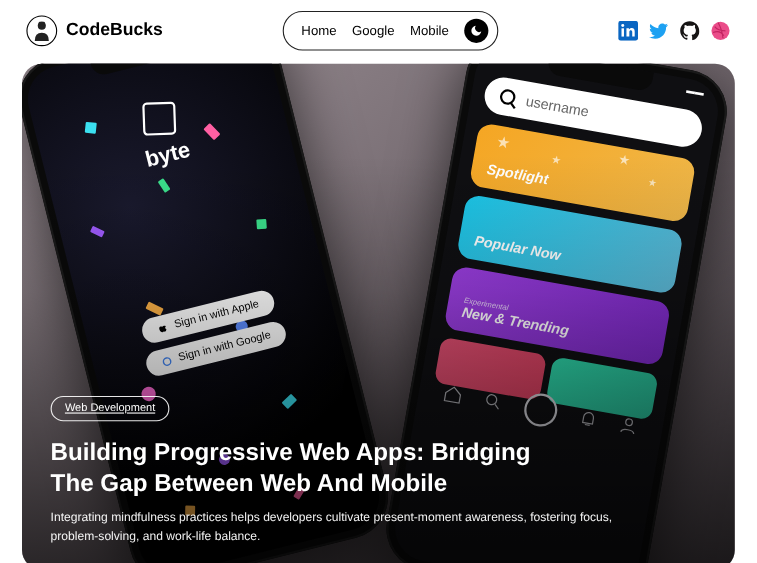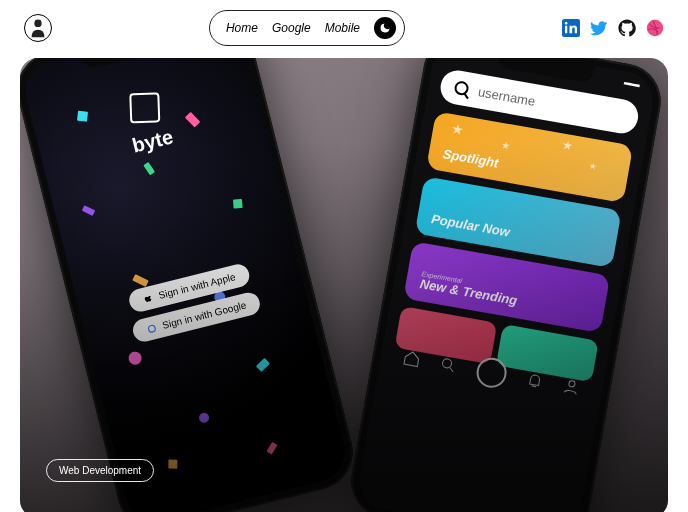--- a/index.html
+++ b/index.html
@@ -4,21 +4,21 @@
   <style>
     * { margin: 0; padding: 0; box-sizing: border-box; }
     body { font-family: -apple-system, BlinkMacSystemFont, 'Segoe UI', sans-serif; background: #fff; width: 688px; height: 512px; overflow: hidden; }
     
     .header { display: flex; align-items: center; justify-content: space-between; padding: 10px 24px; }
     .brand { display: flex; align-items: center; gap: 8px; }
     .avatar { width: 28px; height: 28px; border-radius: 50%; border: 1px solid #000; overflow: hidden; position: relative; background: #fff; }
     .avatar-inner { position: absolute; inset: 2px; }
     .brand-name { font-weight: 700; font-size: 16px; }
     
-    .nav-pill { display: flex; align-items: center; gap: 14px; border: 1px solid #222; border-radius: 24px; padding: 6px 8px 6px 16px; font-style: italic; }
+    .nav-pill { display: flex; align-items: center; gap: 14px; border: 1px solid #222; border-radius: 24px; padding: 6px 8px 6px 16px; }
     .nav-link { font-size: 12px; text-decoration: none; color: #000; }
     .theme-toggle { width: 22px; height: 22px; border-radius: 50%; background: #000; display: flex; align-items: center; justify-content: center; cursor: pointer; }
     
     .socials { display: flex; align-items: center; gap: 10px; }
     .social-icon { width: 18px; height: 18px; display: flex; align-items: center; justify-content: center; cursor: pointer; }
     
     .hero { margin: 2px 20px 0 20px; border-radius: 18px; overflow: hidden; position: relative; height: 460px; background: linear-gradient(140deg, #9b8f95 0%, #6e646a 55%, #4a4348 100%); }
     .hero::after { content: ''; position: absolute; inset: 0; background: linear-gradient(to bottom, transparent 18%, rgba(0,0,0,0.15) 45%, rgba(0,0,0,0.65) 100%); }
     
     .phones { position: absolute; inset: 0; }
@@ -56,38 +56,39 @@
     .card-bottom { top: 270px; height: 42px; display: flex; gap: 6px; left: 12px; right: 12px; position: absolute; }
     .card-half { flex: 1; border-radius: 10px; }
     .card-half.a { background: linear-gradient(120deg, #e04f72, #d94060); }
     .card-half.b { background: linear-gradient(120deg, #2dd4a8, #28b894); }
     
     .tabbar { position: absolute; bottom: 132px; left: 12px; right: 12px; height: 44px; display: flex; align-items: center; justify-content: space-around; }
     .tab-icon { width: 18px; height: 18px; opacity: 0.8; }
     .tab-center { width: 30px; height: 30px; border: 2px solid #d0d0d6; border-radius: 50%; }
     
     .hero-content { position: absolute; left: 26px; right: 26px; bottom: 22px; color: #fff; z-index: 2; }
-    .tag { display: inline-block; border: 1px solid rgba(255,255,255,0.9); border-radius: 16px; padding: 5px 12px; font-size: 10px; margin-bottom: 14px; }
+    .tag { display: inline-block; border: 1px solid rgba(255,255,255,0.9); border-radius: 16px; padding: 5px 12px; font-size: 10px; margin-bottom: 14px; text-decoration: underline; }
     .hero-title { font-size: 22px; font-weight: 800; line-height: 1.28; margin-bottom: 10px; max-width: 440px; }
     .hero-desc { font-size: 11px; line-height: 1.5; max-width: 540px; opacity: 0.95; }
     
     .stars span { position: absolute; color: #fff; opacity: 0.65; }
   </style>
 </head>
 <body>
 
 <header class="header">
   <div class="brand">
     <div class="avatar">
       <svg class="avatar-inner" viewBox="0 0 24 24">
         <circle cx="12" cy="7" r="4" fill="#222"></circle>
         <rect x="9" y="3" width="6" height="3" fill="#222" rx="1"></rect>
         <path d="M5 22 Q5 14 12 14 Q19 14 19 22 Z" fill="#222"></path>
       </svg>
     </div>
+    <span class="brand-name">CodeBucks</span>
   </div>
 
   <nav class="nav-pill">
     <a class="nav-link">Home</a>
     <a class="nav-link">Google</a>
     <a class="nav-link">Mobile</a>
     <div class="theme-toggle">
       <svg width="12" height="12" viewBox="0 0 24 24">
         <path d="M21 12.79A9 9 0 1 1 11.21 3 7 7 0 0 0 21 12.79z" fill="#fff"></path>
       </svg>
@@ -212,14 +213,16 @@
               <circle cx="12" cy="8" r="4" fill="none" stroke="#d0d0d6" stroke-width="1.5"></circle>
               <path d="M4 21c1-5 15-5 16 0" fill="none" stroke="#d0d0d6" stroke-width="1.5"></path>
             </svg>
         </div>
       </div>
     </div>
   </div>
 
   <div class="hero-content">
     <span class="tag">Web Development</span>
+    <h1 class="hero-title">Building Progressive Web Apps: Bridging The Gap Between Web And Mobile</h1>
+    <p class="hero-desc">Integrating mindfulness practices helps developers cultivate present-moment awareness, fostering focus, problem-solving, and work-life balance.</p>
   </div>
 </section>
 
 </body></html>

